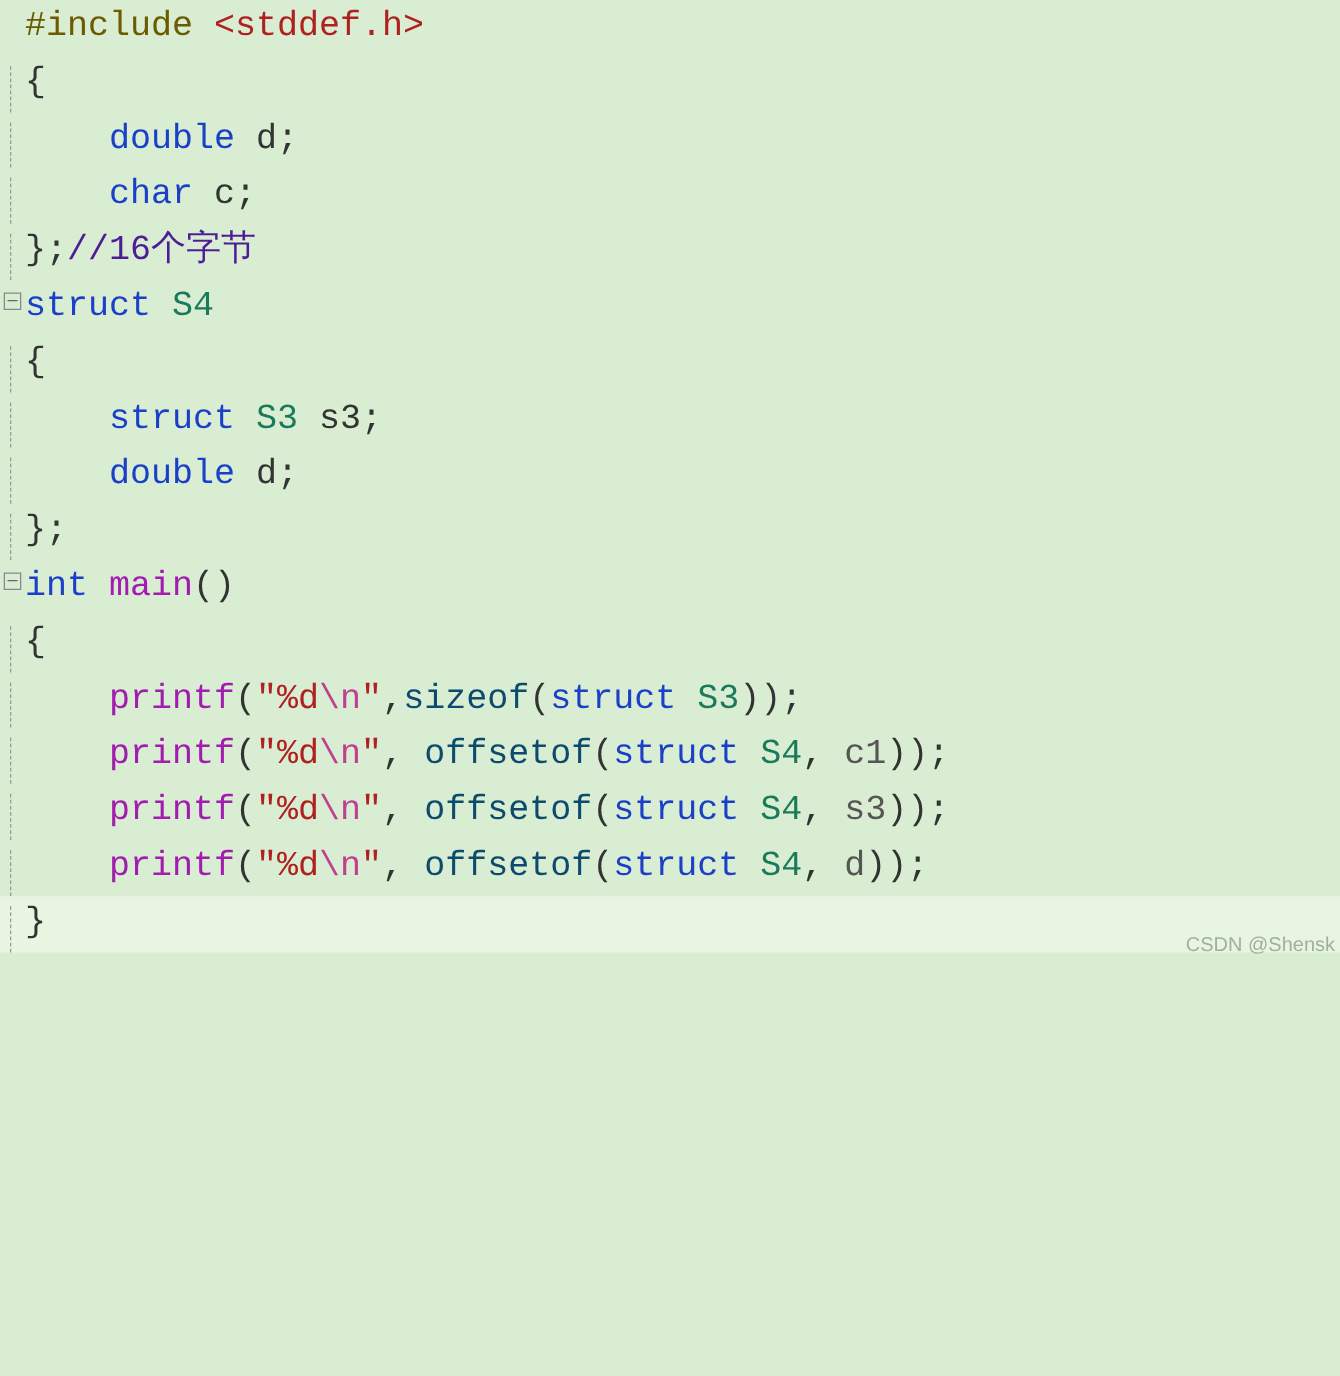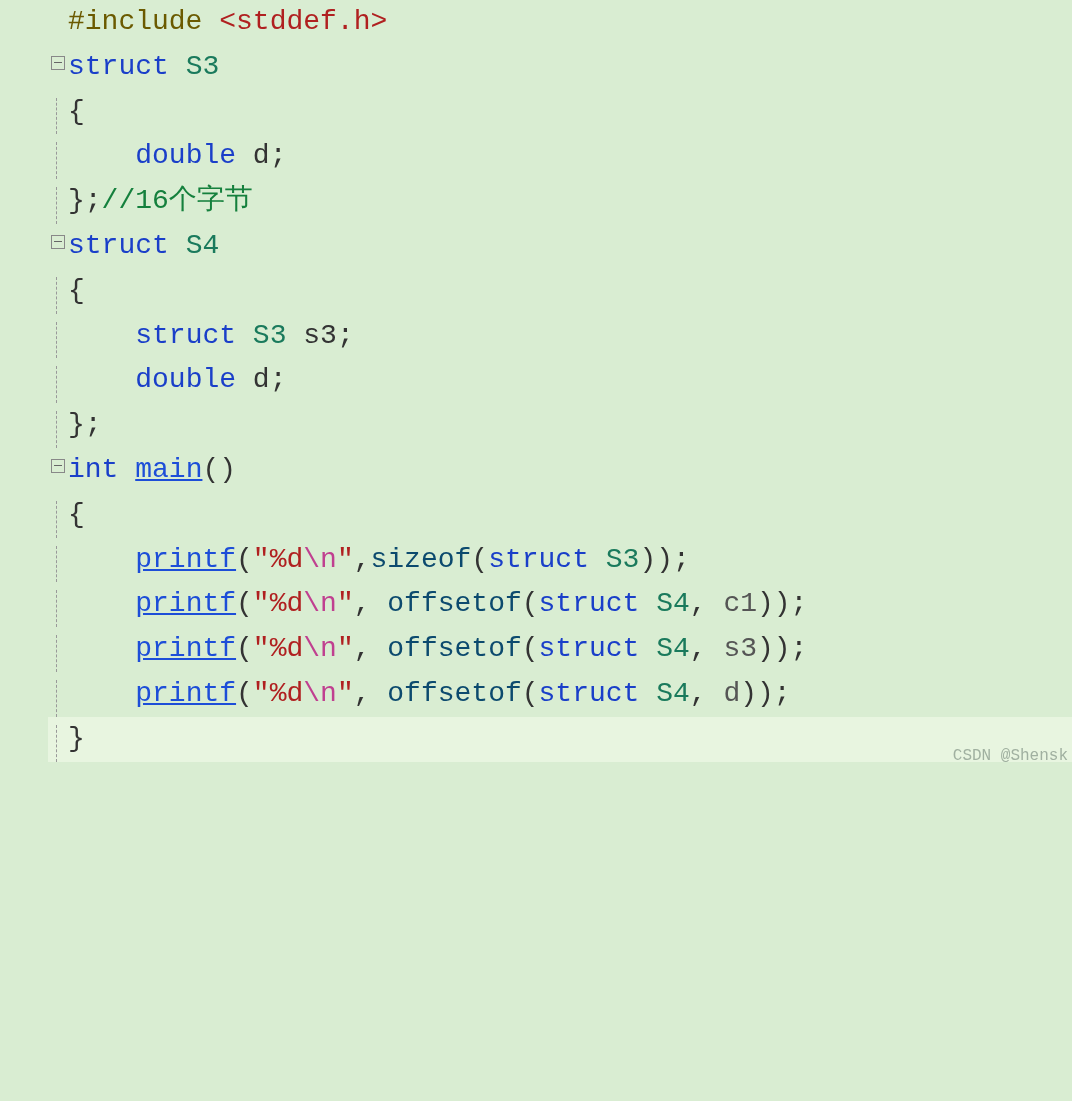--- a/index.html
+++ b/index.html
@@ -7,21 +7,20 @@
     font-family:Consolas,"Courier New",monospace;
     background:#d9edd2;
     font-size:28px;
     line-height:1.6;
     width:1072px;
     position:relative;
   }
   .editor{
     padding:0 0 10px 0;
     position:relative;
-    margin-left:48px;
   }
   .line{
     display:flex;
     white-space:pre;
     position:relative;
   }
   .gutter{
     width:20px;
     min-width:20px;
     text-align:center;
@@ -54,22 +53,22 @@
     margin-right:10px;
     vertical-align:top;
   }
   .code{flex:1;}
   .c-preproc{color:#6b5a00;}
   .c-header{color:#b02020;}
   .c-keyword{color:#1a3fc9;}
   .c-type{color:#1a7a5c;}
   .c-ident{color:#333;}
   .c-punct{color:#333;}
-  .c-comment{color:#15803d;}
-  .c-func{color:#1d4ed8;text-decoration:underline;}
+  .c-comment{color:#4c1d95;}
+  .c-func{color:#a21caf;}
   .c-builtin{color:#0c4a6e;}
   .c-string{color:#b02020;}
   .c-escape{color:#c04090;}
   .c-param{color:#555;}
   .highlight-line{
     background:#e8f5e0;
   }
   .console{
     position:absolute;
     right:0;
@@ -89,48 +88,48 @@
     padding:2px 3px;
     border:1px solid #fff;
     text-align:left;
   }
   .watermark{
     position:absolute;
     right:4px;
     bottom:2px;
     font-size:16px;
     color:#a0b0a0;
-    font-family:Liberation Mono, monospace;
+    font-family:Liberation Sans, sans-serif;
   }
 </style>
 </head>
 <body>
 
 <div class="editor">
 
 <div class="line">
   <span class="gutter"></span>
   <span class="code"><span class="c-preproc">#include </span><span class="c-header">&lt;stddef.h&gt;</span></span>
 </div>
 
-<div class="line">
-  <span class="gutter"><span class="fold"></span></span>
-  <span class="code"><span class="c-keyword">struct </span><span class="c-type">S3</span></span>
-</div>
 
 <div class="line">
   <span class="gutter"><span class="guide"></span></span>
   <span class="code"><span class="c-punct">{</span></span>
 </div>
 
 <div class="line">
   <span class="gutter"><span class="guide"></span></span>
   <span class="code"><span>    </span><span class="c-keyword">double </span><span class="c-ident">d</span><span class="c-punct">;</span></span>
 </div>
 
+<div class="line">
+  <span class="gutter"><span class="guide"></span></span>
+  <span class="code"><span>    </span><span class="c-keyword">char </span><span class="c-ident">c</span><span class="c-punct">;</span></span>
+</div>
 
 
 <div class="line">
   <span class="gutter"><span class="guide"></span></span>
   <span class="code"><span class="c-punct">};</span><span class="c-comment">//16个字节</span></span>
 </div>
 
 <div class="line">
   <span class="gutter"><span class="fold"></span></span>
   <span class="code"><span class="c-keyword">struct </span><span class="c-type">S4</span></span>

